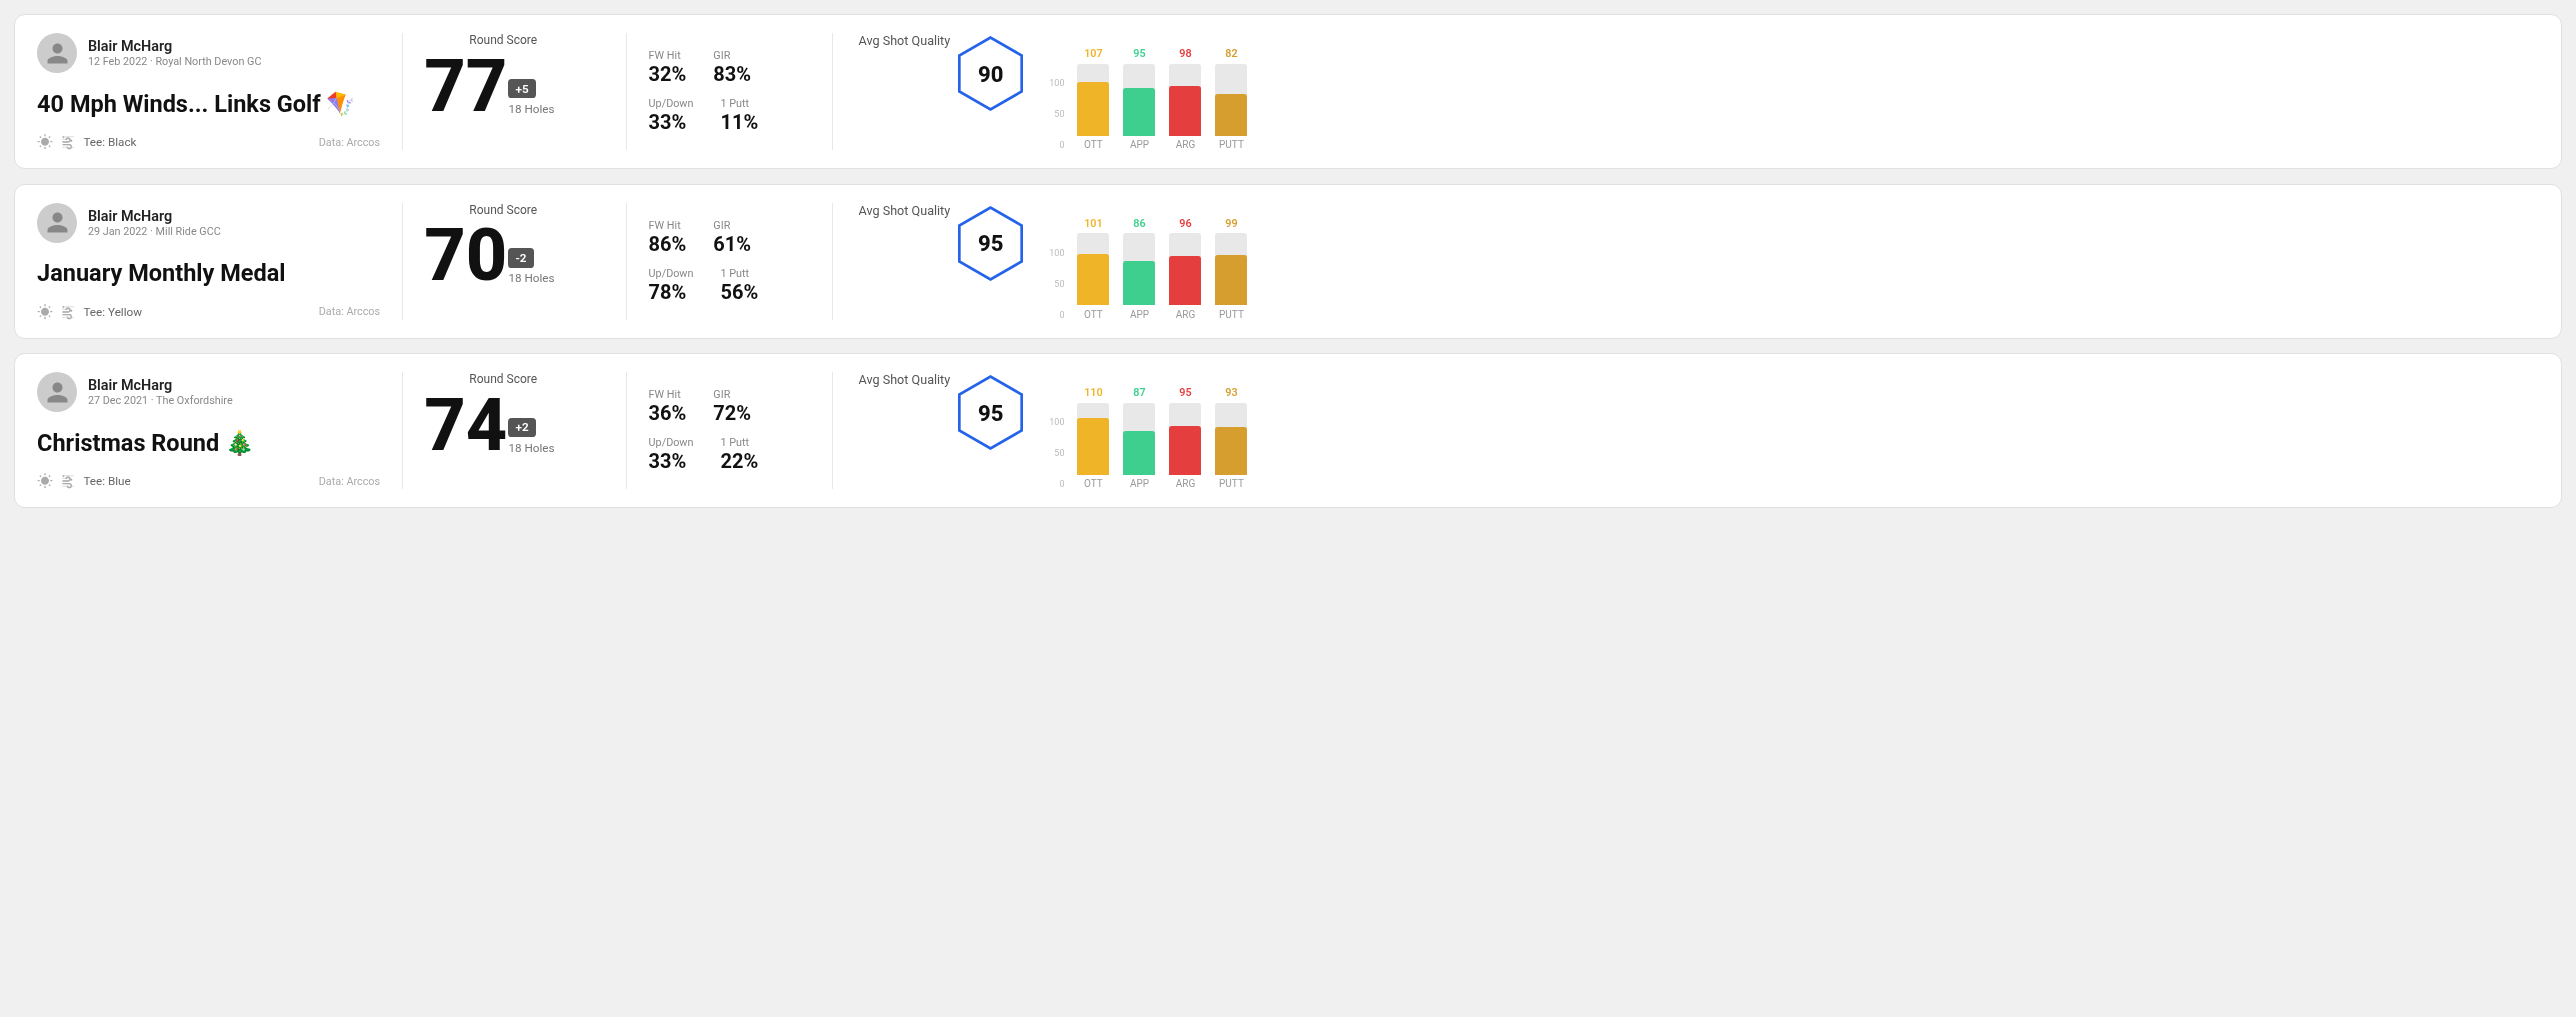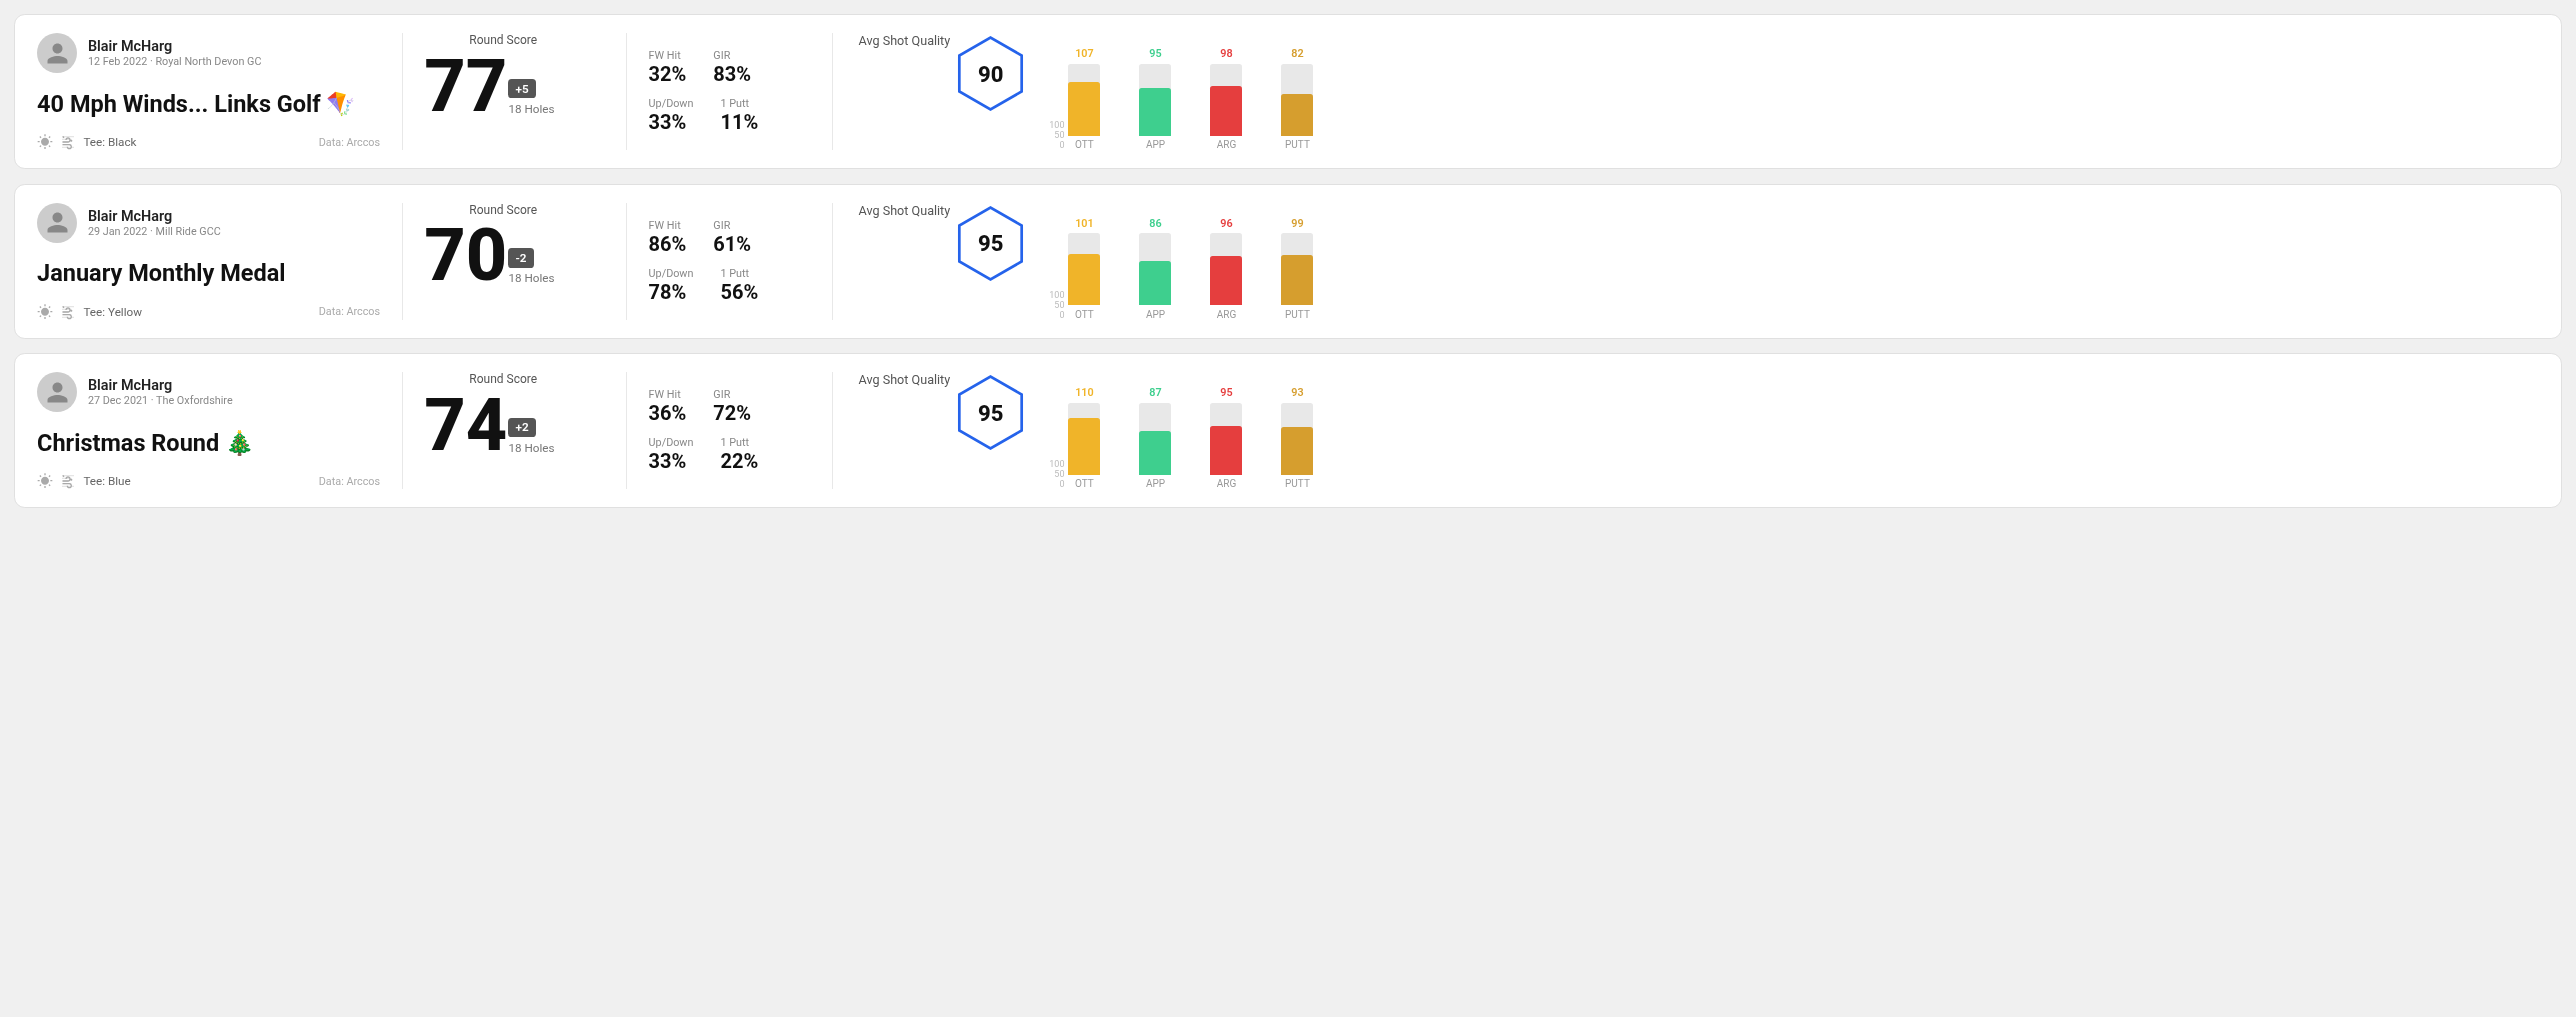--- a/index.html
+++ b/index.html
@@ -219,21 +219,21 @@
       flex: 1;
       display: flex;
       flex-direction: column;
       justify-content: flex-end;
       padding-left: 14.4px;
     }
 
     .bar-chart {
       display: flex;
       align-items: flex-end;
-      gap: 39px;
+      gap: 14px;
       height: 117px;
       padding-bottom: 0;
       justify-content: space-between;
     }
 
     .bar-group {
       display: flex;
       flex-direction: column;
       align-items: center;
       gap: 3.6px;
@@ -268,23 +268,23 @@
     }
 
     .bar-label {
       font-size: 10px;
       color: #999;
     }
 
     .chart-axis {
       display: flex;
       flex-direction: column;
-      justify-content: flex-end;
+      justify-content: space-between;
       height: 72px;
-      margin-right: 4px;
+      margin-right: 13px;
       align-items: flex-end;
     }
 
     .axis-label {
       font-size: 9px;
       color: #bbb;
     }
 
     .bar-chart-wrapper {
       display: flex;

